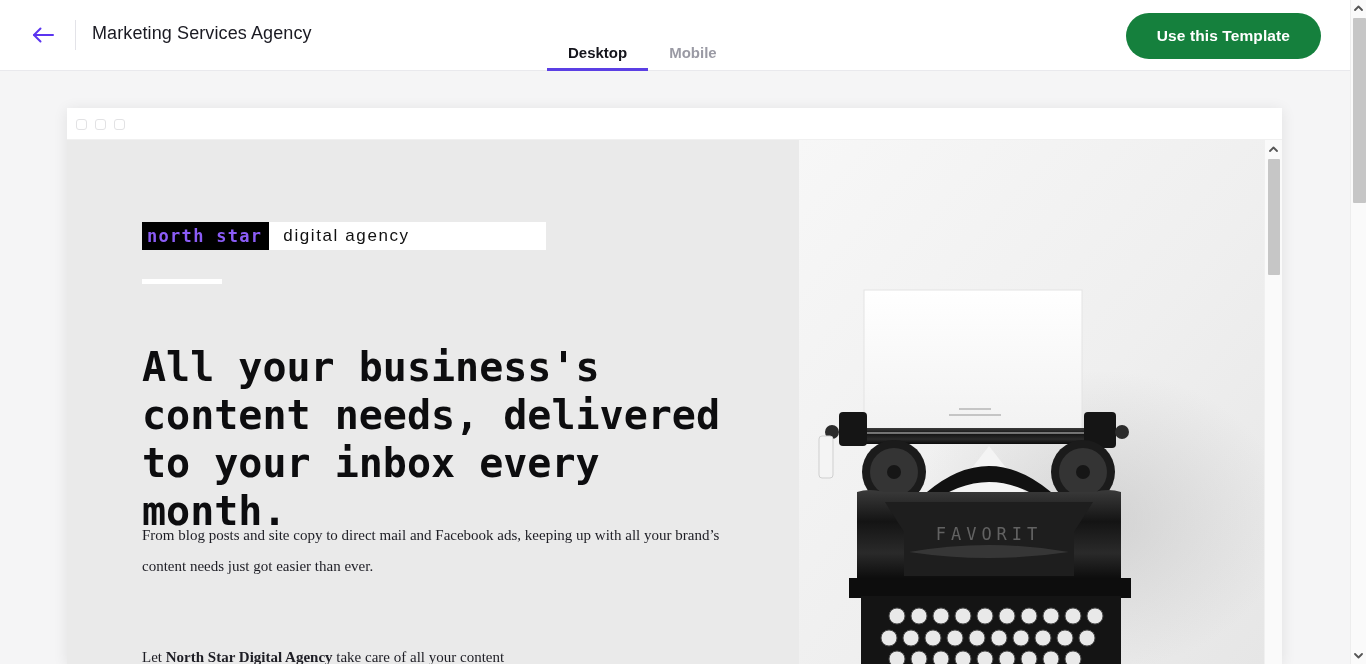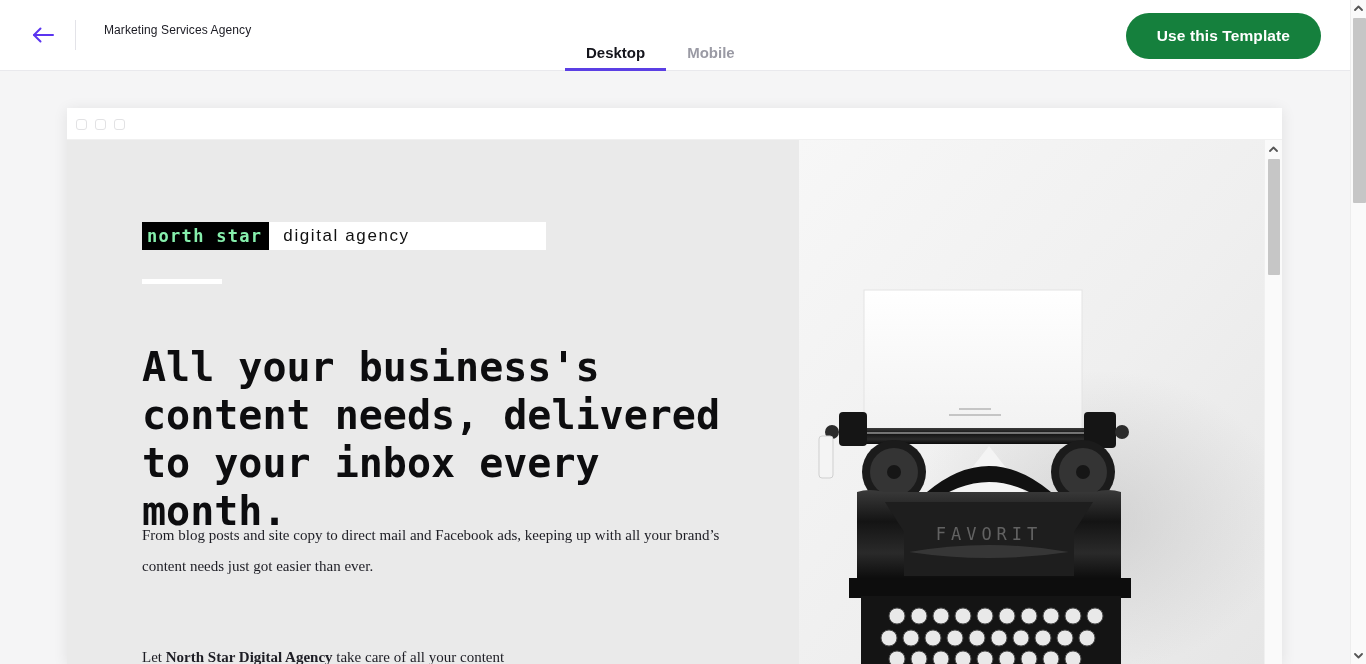--- a/index.html
+++ b/index.html
@@ -55,32 +55,31 @@
     top: 20px;
     width: 1px;
     height: 30px;
     background: #e3e3e8;
   }
 
   .header-title {
     position: absolute;
     left: 92px;
     top: 23px;
-    font-size: 12px;
+    font-size: 18px;
     font-weight: 400;
     color: #1a1a22;
     letter-spacing: 0.1px;
     white-space: nowrap;
-    margin-left: 12px;
   }
 
   
   .tabs {
     position: absolute;
-    left: 565px;
+    left: 547px;
     top: 0;
     height: 71px;
     display: flex;
     align-items: flex-start;
   }
   .tab {
     position: relative;
     height: 71px;
     padding: 33px 21px 0 21px;
     font-size: 15px;
@@ -193,21 +192,21 @@
     left: 0;
     top: 82px;
     height: 28px;
     display: flex;
     align-items: stretch;
     background: #ffffff;
     width: 404px;
   }
   .logo-mark {
     background: #000000;
-    color: #86efac;
+    color: #8b5cf6;
     font-family: "DejaVu Sans Mono", monospace;
     font-weight: 700;
     font-size: 17px;
     letter-spacing: 1.3px;
     padding: 0 7px 0 5px;
     display: flex;
     align-items: center;
     white-space: nowrap;
   }
   .logo-sub {

